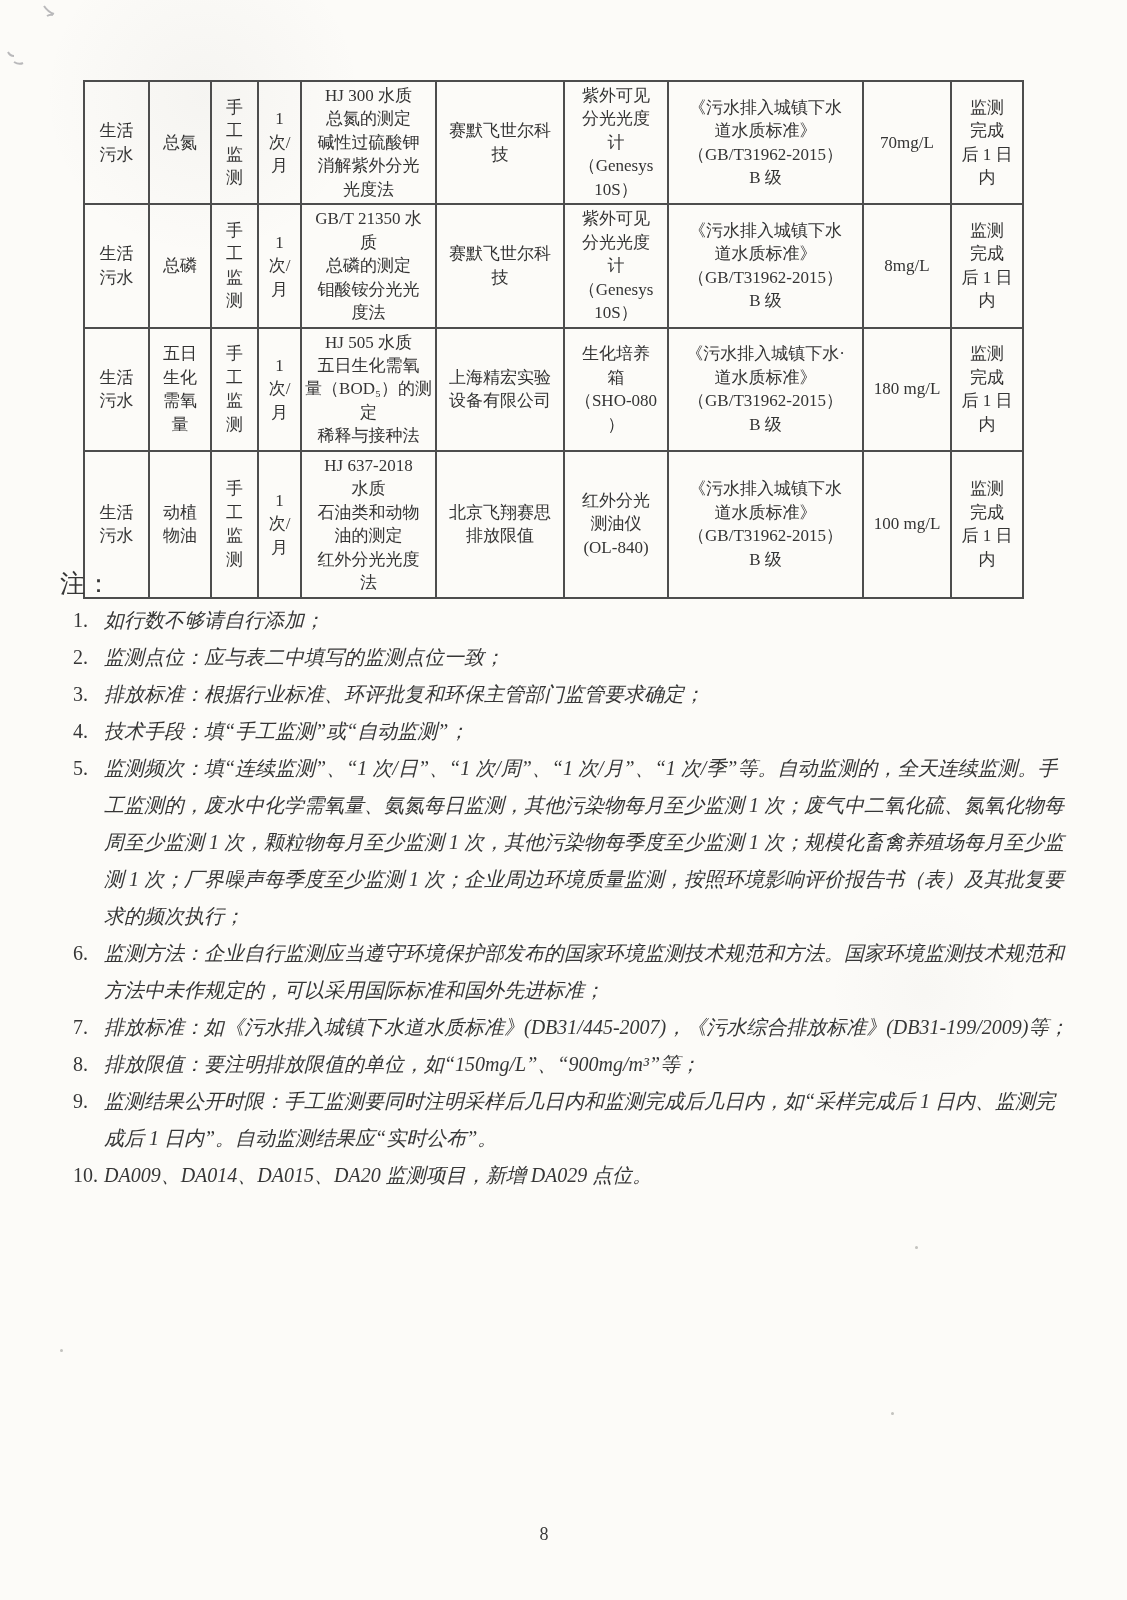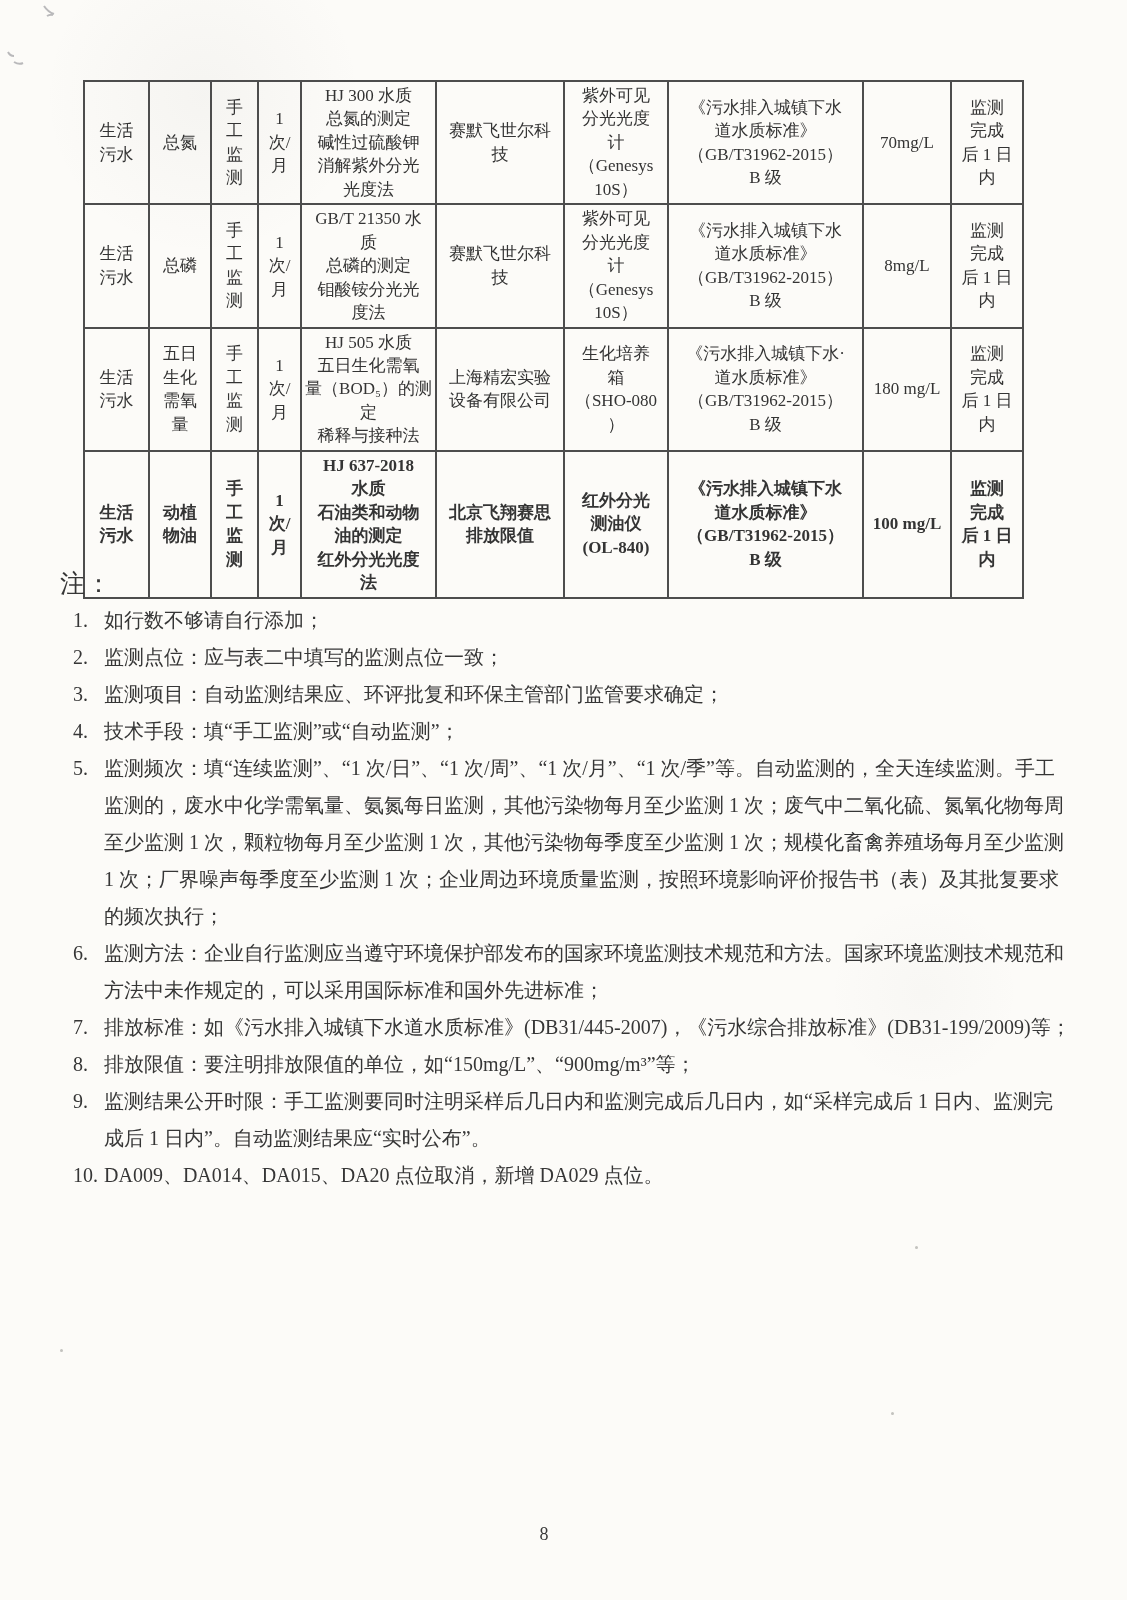--- a/index.html
+++ b/index.html
@@ -32,31 +32,31 @@
     text-align:center;vertical-align:middle;
     font-size:17px;line-height:1.38;
     white-space:pre-line;
     padding:2px 1px;
     color:#343434;
     word-break:break-word;
   }
   tr.r1 td{height:112px;}
   tr.r2 td{height:112px;}
   tr.r3 td{height:112px;}
-  tr.r4 td{height:131px;font-weight:bold;}
+  tr.r4 td{height:131px;}
 
   
   .notes{
     position:absolute;left:60px;top:566px;width:1012px;
     font-size:20px;line-height:1.85;color:#363636;
   }
   .note-label{font-size:25px;line-height:1.45;letter-spacing:1px;}
   .note-item{display:flex;align-items:flex-start;}
   .note-num{flex:0 0 44px;padding-left:13px;box-sizing:border-box;}
-  .note-text{flex:1;}
+  .note-text{flex:1;font-style:italic;}
 
   .page-number{
     position:absolute;left:524px;top:1524px;
     font-size:18px;color:#3a3a3a;width:40px;text-align:center;
   }
 </style>
 </head>
 <body>
 
 <div class="page">
@@ -226,21 +226,21 @@
     <div class="note-item">
       <span class="note-num">1.</span>
       <span class="note-text">如行数不够请自行添加；</span>
     </div>
     <div class="note-item">
       <span class="note-num">2.</span>
       <span class="note-text">监测点位：应与表二中填写的监测点位一致；</span>
     </div>
     <div class="note-item">
       <span class="note-num">3.</span>
-      <span class="note-text">监测项目：自动监测结果应、环评批复和环保主管部门监管要求确定；</span>
+      <span class="note-text">排放标准：根据行业标准、环评批复和环保主管部门监管要求确定；</span>
     </div>
     <div class="note-item">
       <span class="note-num">4.</span>
       <span class="note-text">技术手段：填“手工监测”或“自动监测”；</span>
     </div>
     <div class="note-item">
       <span class="note-num">5.</span>
       <span class="note-text">监测频次：填“连续监测”、“1 次/日”、“1 次/周”、“1 次/月”、“1 次/季”等。自动监测的，全天连续监测。手工监测的，废水中化学需氧量、氨氮每日监测，其他污染物每月至少监测 1 次；废气中二氧化硫、氮氧化物每周至少监测 1 次，颗粒物每月至少监测 1 次，其他污染物每季度至少监测 1 次；规模化畜禽养殖场每月至少监测 1 次；厂界噪声每季度至少监测 1 次；企业周边环境质量监测，按照环境影响评价报告书（表）及其批复要求的频次执行；</span>
     </div>
     <div class="note-item">
@@ -254,19 +254,19 @@
     <div class="note-item">
       <span class="note-num">8.</span>
       <span class="note-text">排放限值：要注明排放限值的单位，如“150mg/L”、“900mg/m³”等；</span>
     </div>
     <div class="note-item">
       <span class="note-num">9.</span>
       <span class="note-text">监测结果公开时限：手工监测要同时注明采样后几日内和监测完成后几日内，如“采样完成后 1 日内、监测完成后 1 日内”。自动监测结果应“实时公布”。</span>
     </div>
     <div class="note-item">
       <span class="note-num">10.</span>
-      <span class="note-text">DA009、DA014、DA015、DA20 点位取消，新增 DA029 点位。</span>
+      <span class="note-text">DA009、DA014、DA015、DA20 监测项目，新增 DA029 点位。</span>
     </div>
   </div>
 
   <div class="page-number">8</div>
 
 </div>
 
 </body></html>

